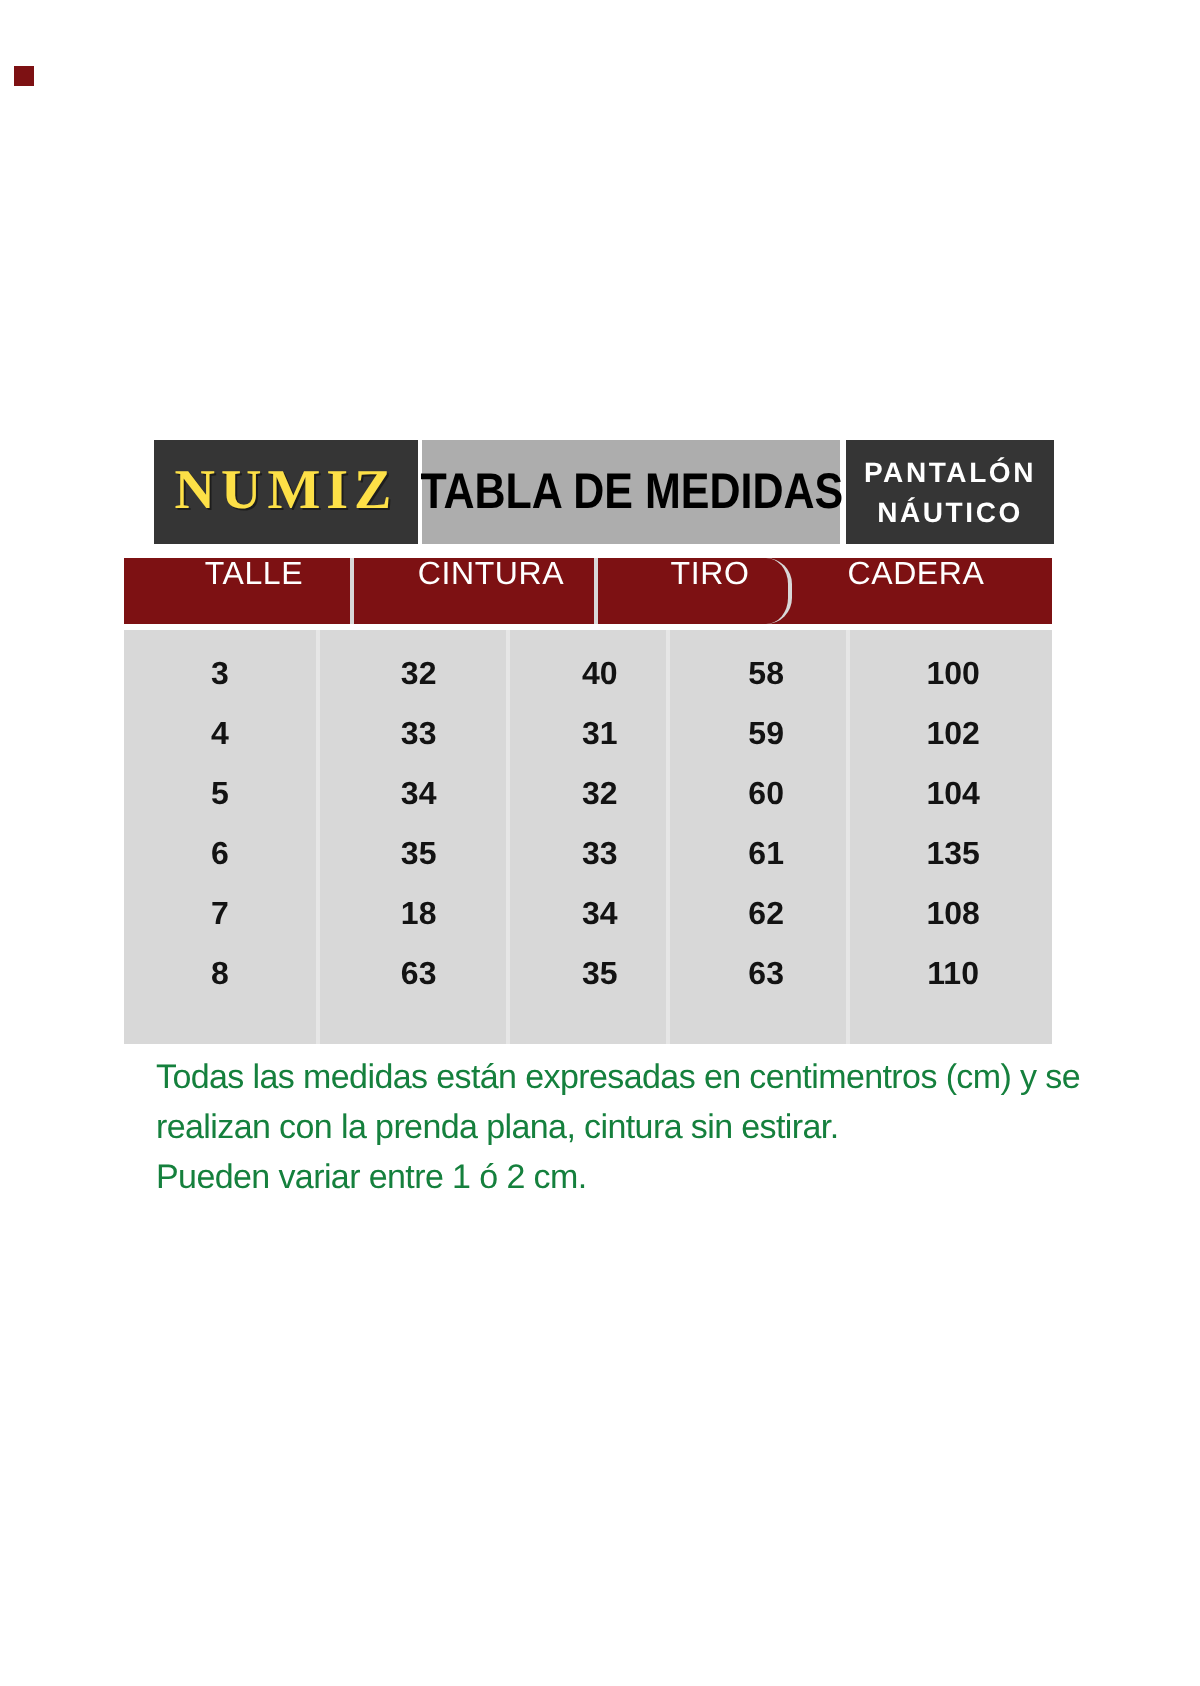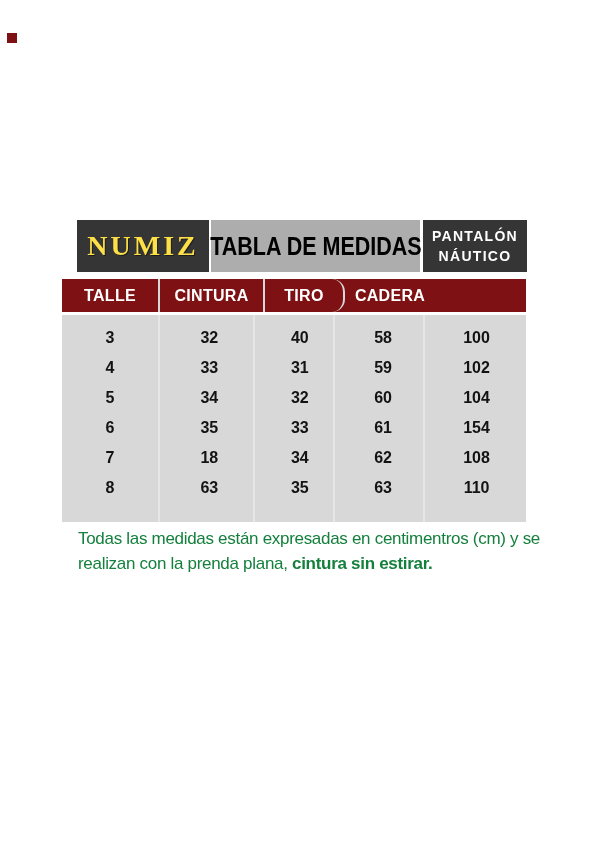--- a/index.html
+++ b/index.html
@@ -43,24 +43,25 @@
     font-weight:bold;font-size:14px;letter-spacing:1.3px;line-height:20px;
     text-align:right;
   }
   
   .thead{
     position:absolute;left:62px;top:279px;width:464px;height:33px;
     background:var(--maroon);display:flex;box-sizing:border-box;
   }
   .thead .hcell{
     box-sizing:border-box;height:100%;
-    display:flex;align-items:center;justify-content:center;
-    color:#ffffff;font-weight:bold;font-size:16px;letter-spacing:0.3px;
+    display:flex;justify-content:center;
+    color:#ffffff;font-weight:normal;font-size:16px;letter-spacing:0.3px;
     border-right:2px solid var(--sep-header);
     white-space:nowrap;
+    margin-left:17px;
   }
   .thead .hcell:last-child{border-right:none;}
   .thead .hcell .squeeze{transform:scaleX(0.92);display:inline-block;white-space:nowrap;}
   .c1{width:98px;} .c2{width:105px;} .c3{width:80px;border-radius:13px;} .c4{width:90px;} .c5{width:101px;}
   
   .tbody{
     position:absolute;left:62px;top:315px;width:464px;height:207px;
     background:var(--body-gray);
   }
   .vline{position:absolute;top:0;bottom:0;width:2px;background:var(--sep-light);}
@@ -68,21 +69,21 @@
   .trow{display:flex;height:30px;align-items:center;}
   .trow.first{margin-top:8px;}
   .tcell{
     text-align:center;font-weight:bold;font-size:16px;color:var(--ink);
   }
   
   .notes{
     position:absolute;left:78px;top:526px;width:470px;
     color:#15803d;font-size:17px;line-height:25px;letter-spacing:-0.3px;
   }
-  .notes .bold{font-weight:bold;}
+  .notes .bold{font-weight:normal;}
 </style>
 </head>
 <body>
 
 <div class="page">
 
   <div class="corner-mark"></div>
 
   <div class="brand-box">
     <span>NUMIZ</span>
@@ -135,36 +136,37 @@
       <div class="tcell c2">34</div>
       <div class="tcell c3">32</div>
       <div class="tcell c4">60</div>
       <div class="tcell c5">104</div>
     </div>
     <div class="trow">
       <div class="tcell c1">6</div>
       <div class="tcell c2">35</div>
       <div class="tcell c3">33</div>
       <div class="tcell c4">61</div>
-      <div class="tcell c5">154</div>
+      <div class="tcell c5">135</div>
     </div>
     <div class="trow">
       <div class="tcell c1">7</div>
       <div class="tcell c2">18</div>
       <div class="tcell c3">34</div>
       <div class="tcell c4">62</div>
       <div class="tcell c5">108</div>
     </div>
     <div class="trow">
       <div class="tcell c1">8</div>
       <div class="tcell c2">63</div>
       <div class="tcell c3">35</div>
       <div class="tcell c4">63</div>
       <div class="tcell c5">110</div>
     </div>
   </div>
 
   <div class="notes">
     <div>Todas las medidas están expresadas en centimentros (cm) y se</div>
     <div><span>realizan con la prenda plana, </span><span class="bold">cintura sin estirar.</span></div>
+    <div>Pueden variar entre 1 ó 2 cm.</div>
   </div>
 
 </div>
 
 </body></html>

